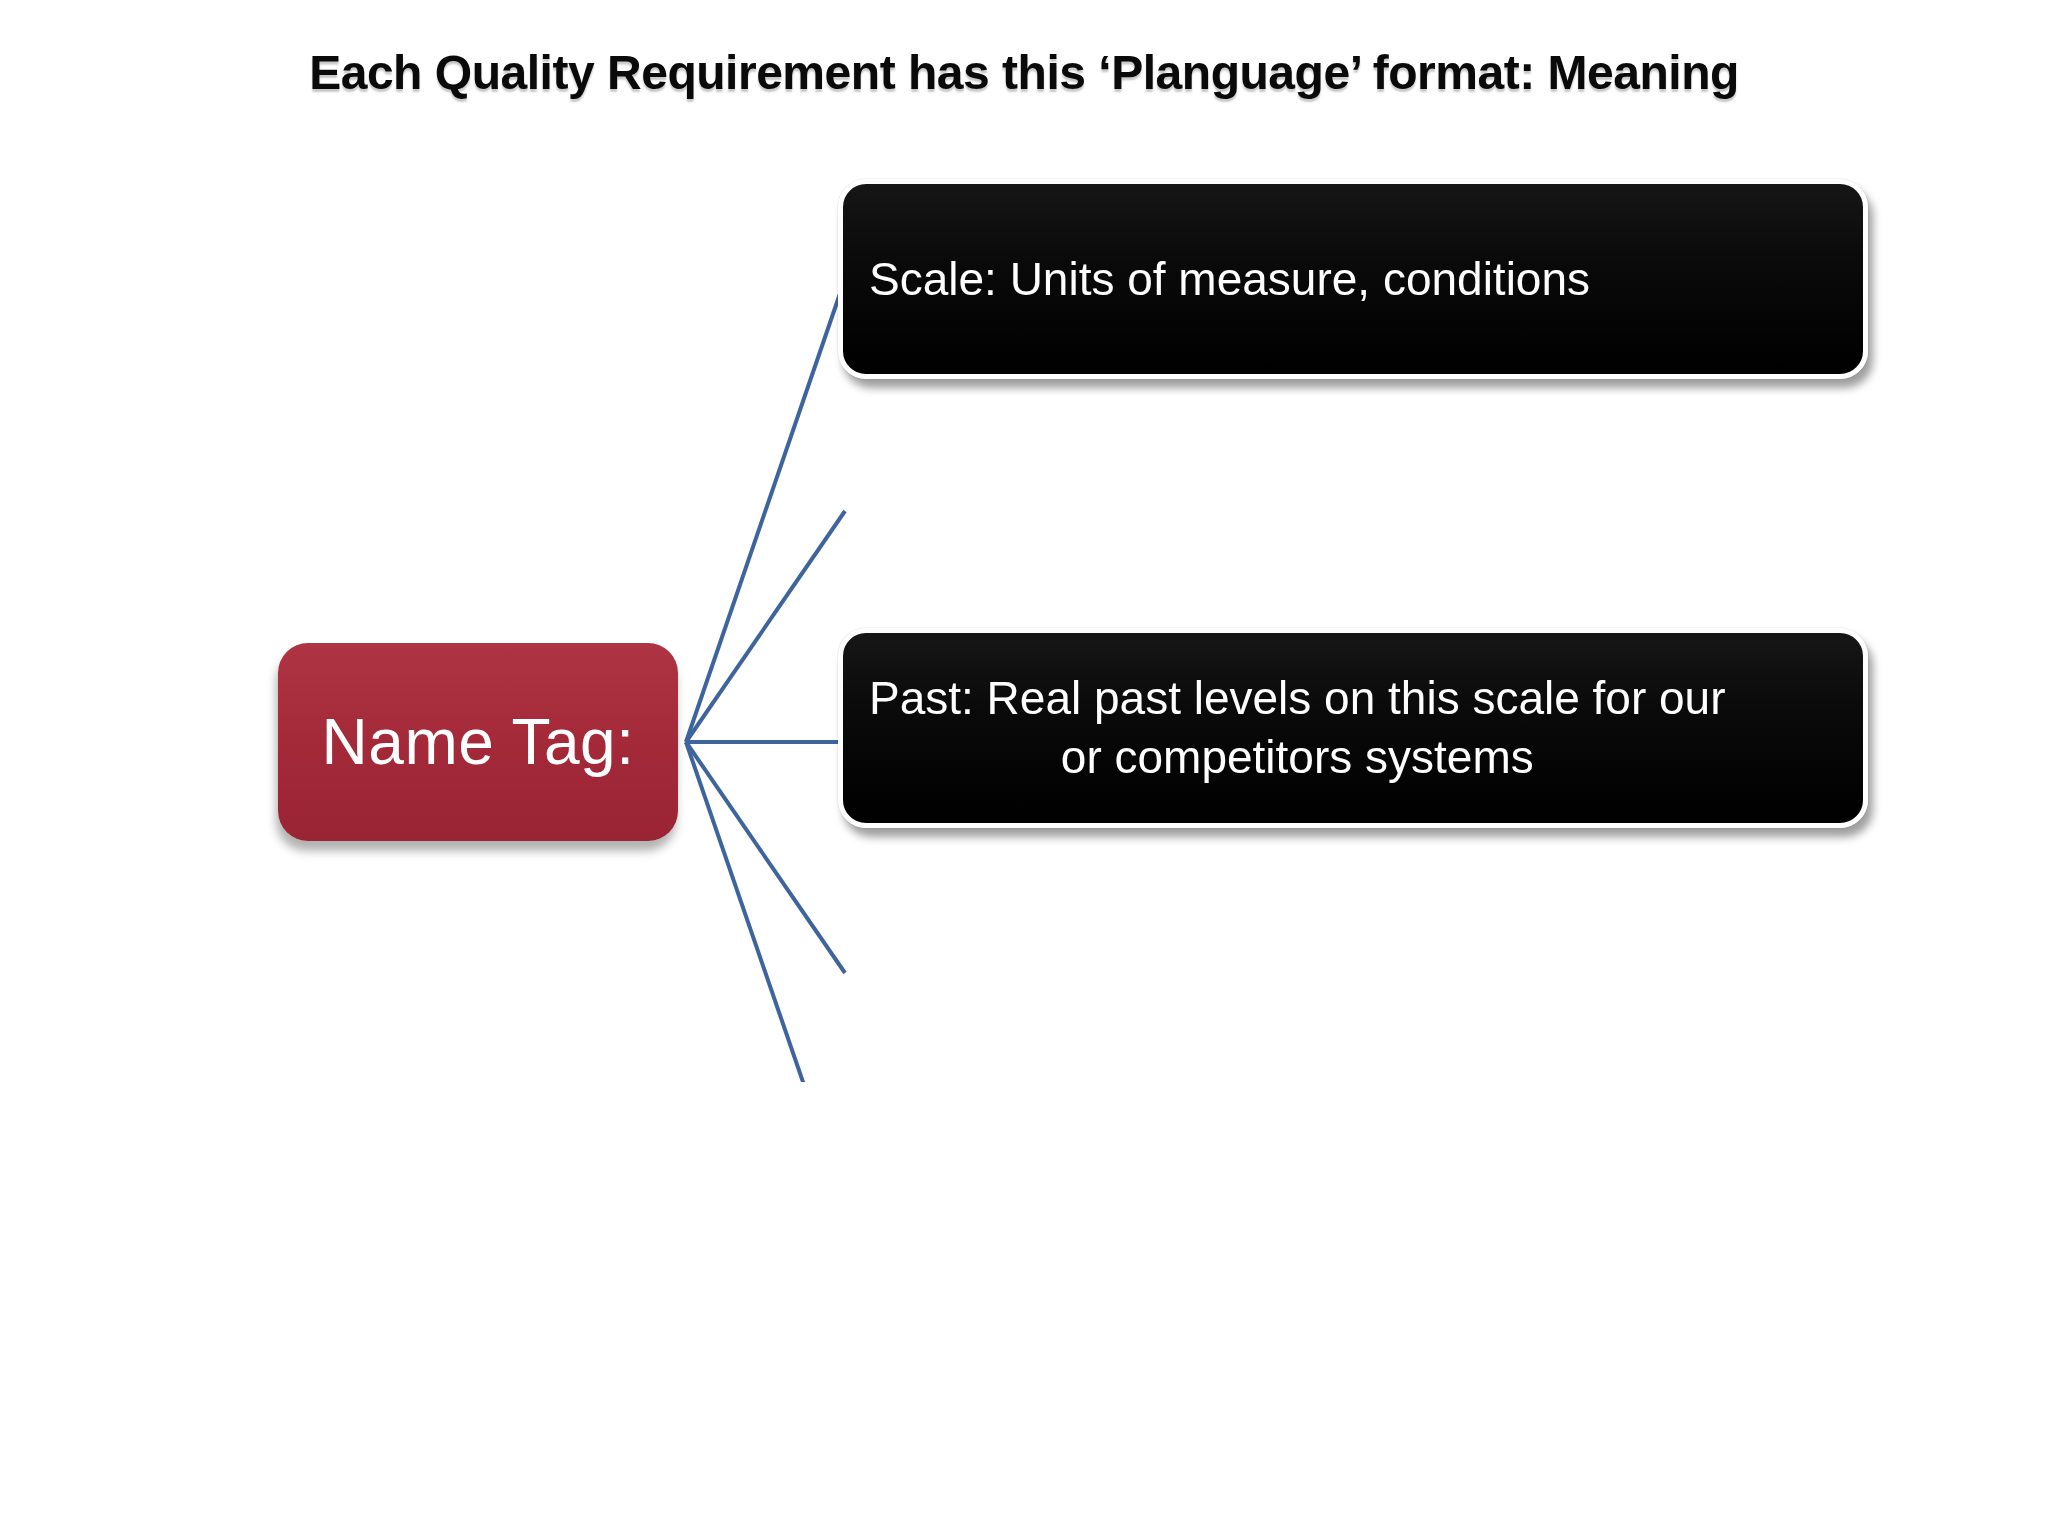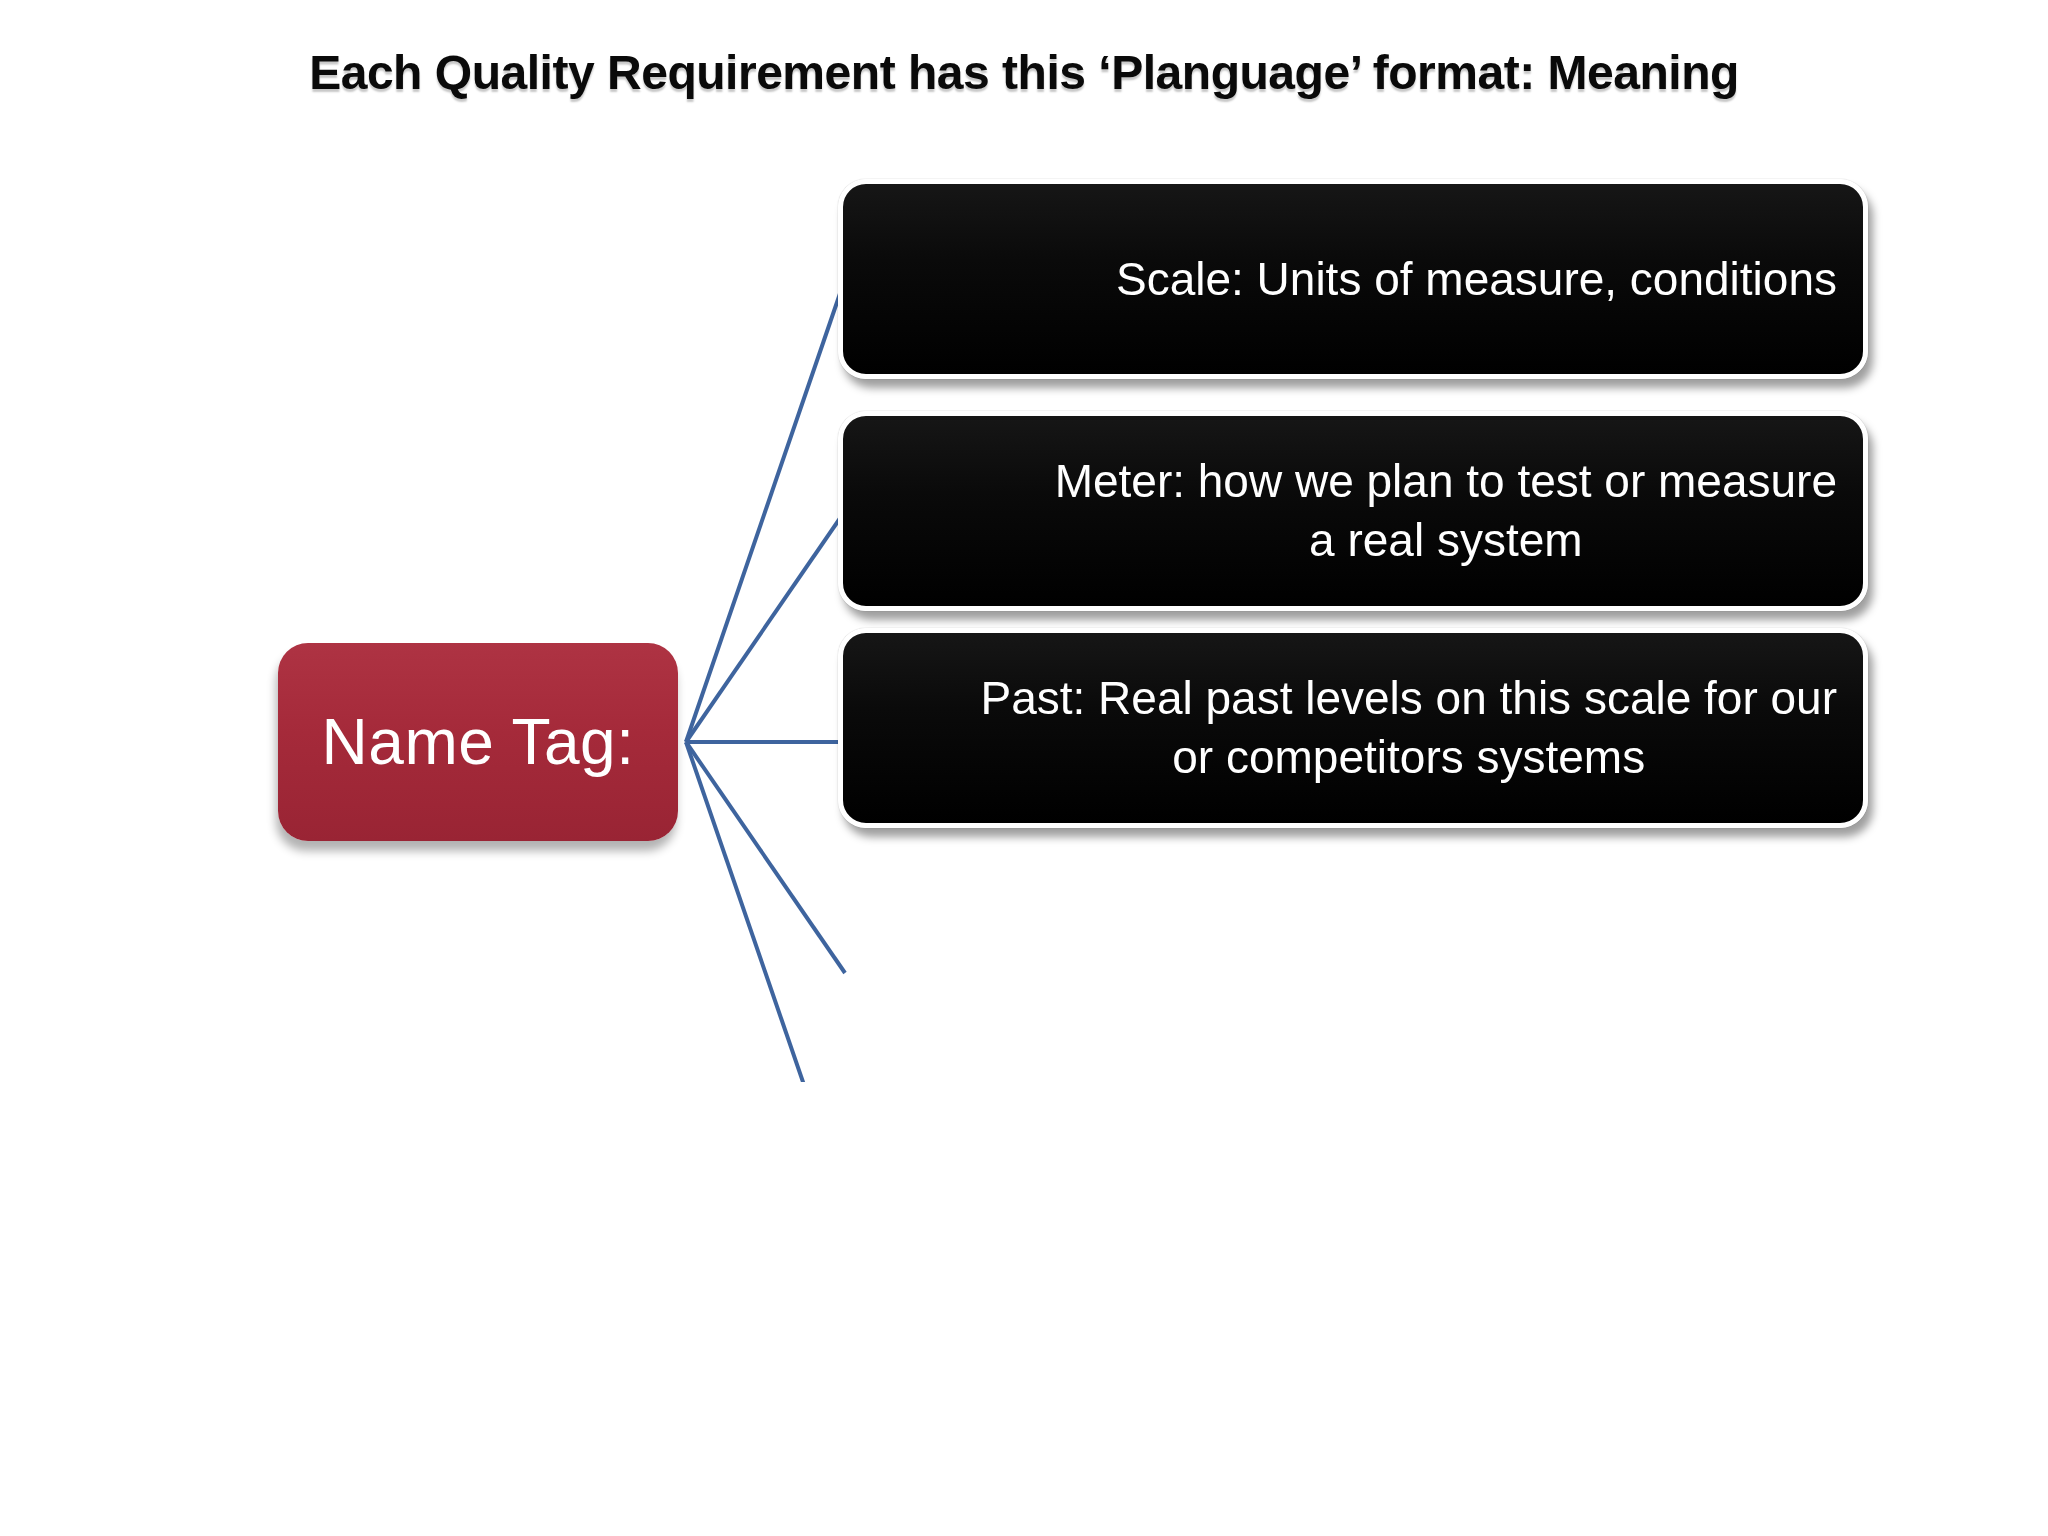--- a/index.html
+++ b/index.html
@@ -66,21 +66,21 @@
     left: 838px;
     width: 1030px;
     height: 200px;
     box-sizing: border-box;
     border: 5px solid var(--child-border, #ffffff);
     border-radius: 28px;
     background: linear-gradient(180deg, #161616 0%, var(--child-fill, #0a0a0a) 40%, #000000 100%);
     box-shadow: 5px 9px 9px rgba(0,0,0,0.38), 0 0 1px rgba(0,0,0,0.4);
     display: flex;
     align-items: center;
-    justify-content: flex-end;
+    justify-content: flex-start;
     padding: 0 26px;
   }
   .child-node.n0 { top: 179px; }
   .child-node.n1 { top: 411px; }
   .child-node.n2 { top: 628px; }
   .child-node.n3 { top: 873px; }
   .child-node.n4 { top: 1104px; }
   .child-label {
     color: var(--child-text, #ffffff);
     font-size: 46px;
@@ -106,24 +106,20 @@
   </svg>
 
   <div class="root-node">
     <span class="root-label">Name Tag:</span>
   </div>
 
   <div class="child-node n0">
     <span class="child-label">Scale: Units of measure, conditions</span>
   </div>
 
-  <div class="child-node n1">
-    <span class="child-label">Meter: how we plan to test or measure
-a real system</span>
-  </div>
 
   <div class="child-node n2">
     <span class="child-label">Past: Real past levels on this scale for our
 or competitors systems</span>
   </div>
 
 
 
 </div>
 

